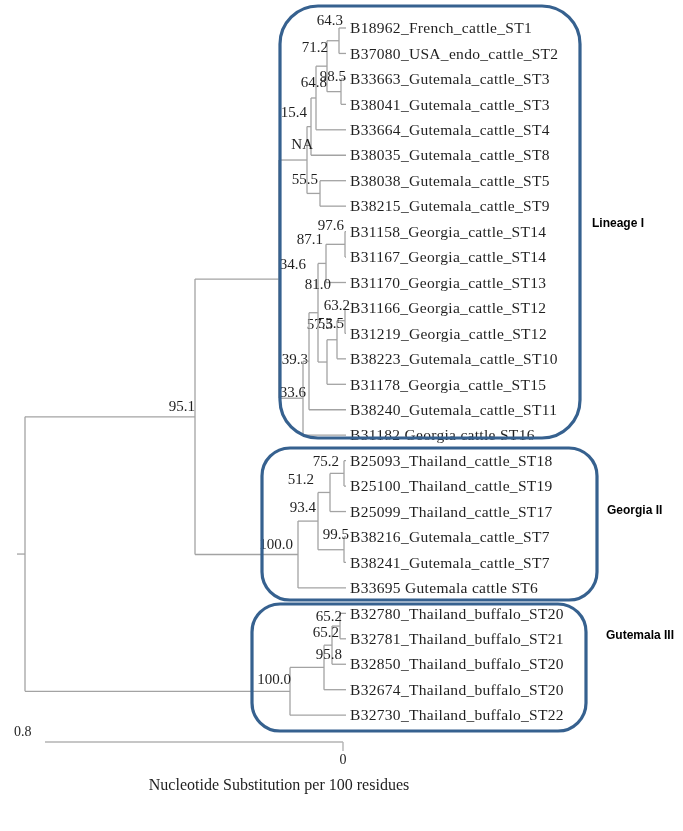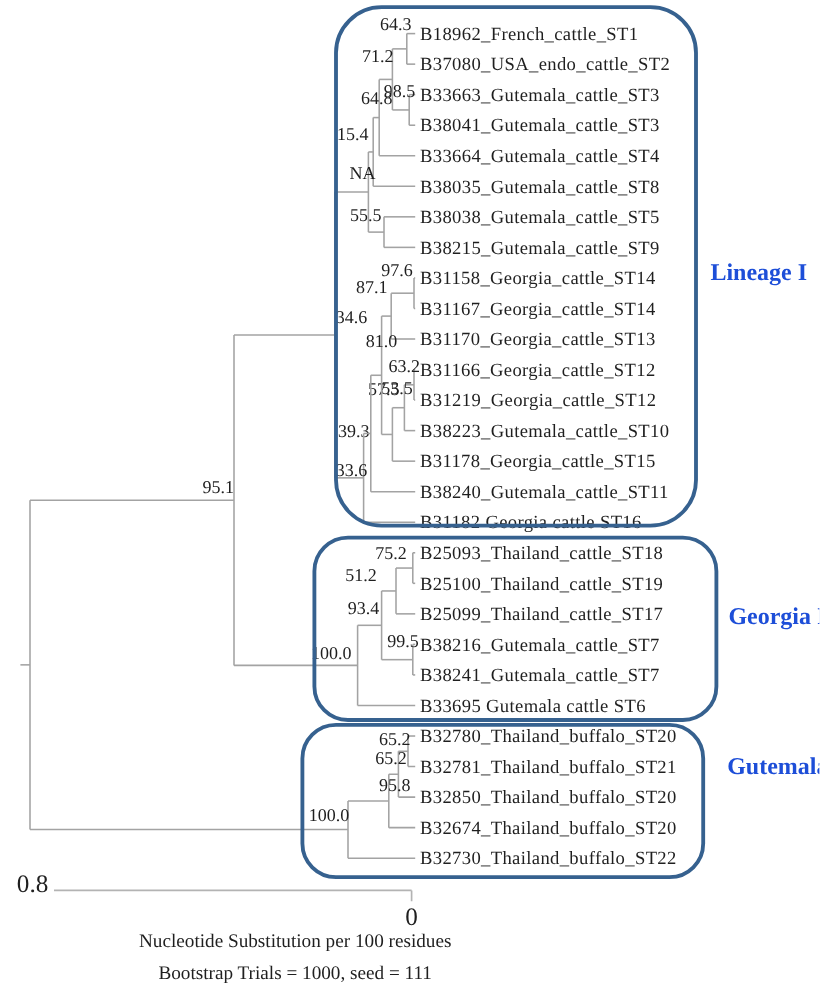--- a/index.html
+++ b/index.html
@@ -3,31 +3,32 @@
 <meta charset="utf-8">
 <style>
   html,body{margin:0;padding:0;background:#ffffff;}
   .canvas{
     position:relative;width:683px;height:831px;background:#ffffff;
     font-family:"Liberation Serif", serif;overflow:hidden;
   }
   svg{position:absolute;left:0;top:0;}
   .lineage-label{
     position:absolute;
-    font-family:Liberation Serif, serif;
-    font-weight:bold;font-size:20px;color:#1d4ed8;white-space:nowrap;
+    font-family:Liberation Sans, sans-serif;
+    font-weight:bold;font-size:12px;color:#000000;white-space:nowrap;
   }
   .scale-num{
     position:absolute;font-family:"Liberation Serif", serif;
-    font-size:21px;color:#1f1f1f;white-space:nowrap;
+    font-size:14px;color:#1f1f1f;white-space:nowrap;
   }
   .caption{
     position:absolute;left:0;width:492px;text-align:center;
     font-family:"Liberation Serif", serif;font-size:16px;color:#1f1f1f;
     white-space:nowrap;
+    padding-left:33px;
   }
 </style>
 </head>
 <body>
 
 <div class="canvas">
 
   <svg id="tree-svg" width="683" height="831" viewBox="0 0 683 831">
       <text x="350" y="33.2" fill="#1f1f1f" font-size="15.5" font-family="&quot;Liberation Serif&quot;, serif" text-anchor="start" letter-spacing="0.3">B18962_French_cattle_ST1</text>
       <text x="350" y="58.650000000000006" fill="#1f1f1f" font-size="15.5" font-family="&quot;Liberation Serif&quot;, serif" text-anchor="start" letter-spacing="0.3">B37080_USA_endo_cattle_ST2</text>
@@ -173,14 +174,13 @@
     </svg>
 
   <div class="lineage-label" style="left:592px;top:216px;">Lineage I</div>
   <div class="lineage-label" style="left:607px;top:503px;">Georgia II</div>
   <div class="lineage-label" style="left:606px;top:628px;">Gutemala III</div>
 
   <div class="scale-num" style="left:14px;top:724px;">0.8</div>
   <div class="scale-num" style="left:336px;top:752px;width:14px;text-align:center;">0</div>
 
   <div class="caption" style="top:776px;">Nucleotide Substitution per 100 residues</div>
-  <div class="caption" style="top:803px;">Bootstrap Trials = 1000, seed = 111</div>
 </div>
 
 </body></html>

